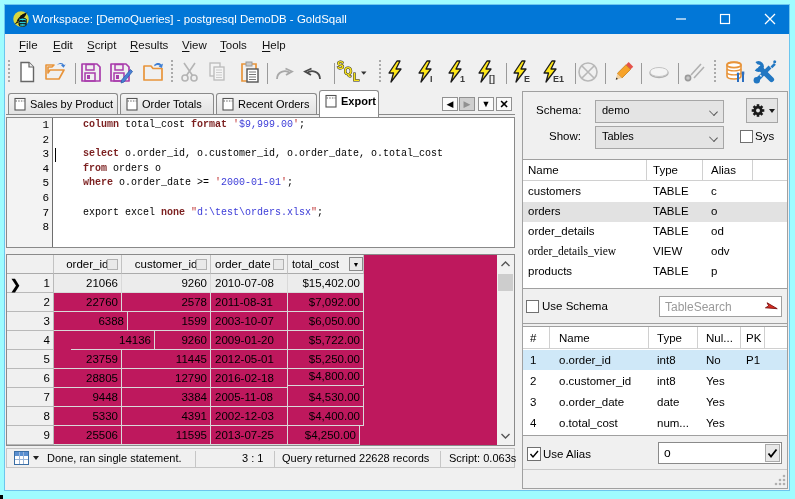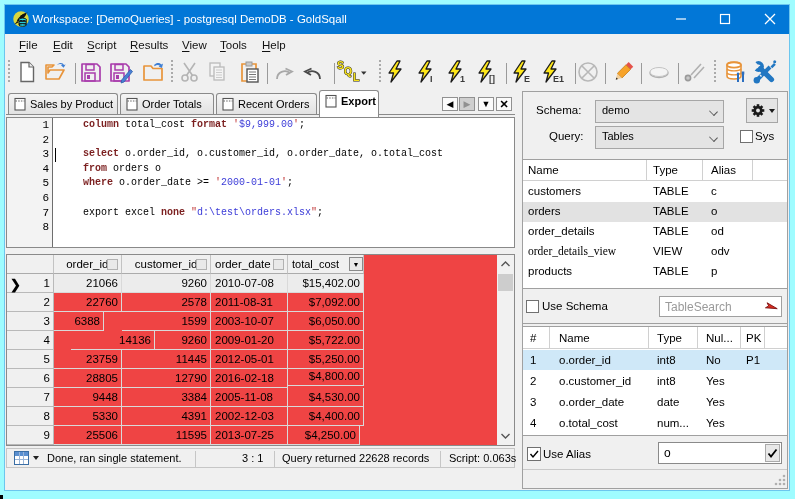--- a/index.html
+++ b/index.html
@@ -34,21 +34,21 @@
   #gutter { left:0; top:0; width:46px; height:129px; background:#f3f3f3; border-right:1px solid #6e6e6e; }
   #lnums { left:0; top:0.5px; width:42px; text-align:right; font-family:"Liberation Mono", monospace;
            font-size:11px; line-height:14.6px; color:#000; white-space:pre; }
   #code { left:48px; top:0.5px; font-family:"Liberation Mono", monospace; font-size:10px;
           line-height:14.6px; color:#000; white-space:pre;margin-left:28px; }
   #code .kw { color:#7b1f1f; font-weight:bold; }
   #code .q { color:#c03535; }
   #code .st { color:#3c3cd8; }
   #caret { left:47.5px; top:30.5px; width:1px; height:14px; background:#000; }
   
-  #grid { left:2px; top:249.5px; width:509px; height:192px; background:#ef4444; border:1px solid #8a8a8a; }
+  #grid { left:2px; top:249.5px; width:509px; height:192px; background:#be185d; border:1px solid #8a8a8a; }
   .gh { position:absolute; top:0; height:19.5px; background:#f0f0f0; border-right:1px solid #c3c3c3;
         border-bottom:1px solid #ababab; font-size:11.5px; }
   .gcell { position:absolute; height:19px; border-right:1px solid #d9d9d9; border-bottom:1px solid #d9d9d9;
            font-size:11.5px; padding-top:3px; white-space:pre; }
   .num { text-align:right; padding-right:3px; }
   .rowh { background:#f0f0f0; border-right:1px solid #b9b9b9; border-bottom:1px solid #b9b9b9; }
   .hchk { position:absolute; top:4px; width:11px; height:11px; background:#e9e9e9; border:1px solid #b2b2b2; }
   #vsb { position:absolute; right:0; top:0; width:17px; height:190px; background:#f1f1f1; }
   
   #statusbar { white-space:pre; left:2px; top:444px; width:509px; height:20px; background:#f0f0f0; border:1px solid #c6c6c6;
@@ -320,21 +320,21 @@
       <div class="gcell num" style="left:47px;top:19.5px;width:68px;background:#ececec;">21066</div>
       <div class="gcell num" style="left:115px;top:19.5px;width:89px;background:#ececec;">9260</div>
       <div class="gcell" style="left:204px;top:19.5px;width:77px;padding-left:4px;background:#ececec;">2010-07-08</div>
       <div class="gcell num" style="left:281px;top:19.5px;width:76px;background:#ececec;">$15,402.00</div>
       <div class="gcell rowh num" style="left:0;top:38.5px;width:47px;">2</div>
       <div class="gcell num" style="left:47px;top:38.5px;width:68px;">22760</div>
       <div class="gcell num" style="left:115px;top:38.5px;width:89px;">2578</div>
       <div class="gcell" style="left:204px;top:38.5px;width:77px;padding-left:4px;">2011-08-31</div>
       <div class="gcell num" style="left:281px;top:38.5px;width:76px;">$7,092.00</div>
       <div class="gcell rowh num" style="left:0;top:57.5px;width:47px;">3</div>
-      <div class="gcell num" style="left:47px;top:57.5px;width:50px;">6388</div>
+      <div class="gcell num" style="left:47px;top:57.5px;width:74px;">6388</div>
       <div class="gcell num" style="left:115px;top:57.5px;width:89px;">1599</div>
       <div class="gcell" style="left:204px;top:57.5px;width:77px;padding-left:4px;">2003-10-07</div>
       <div class="gcell num" style="left:281px;top:57.5px;width:76px;">$6,050.00</div>
       <div class="gcell rowh num" style="left:0;top:76.5px;width:47px;">4</div>
       <div class="gcell num" style="left:64px;top:76.5px;width:84px;padding-left:19px;">14136</div>
       <div class="gcell num" style="left:115px;top:76.5px;width:89px;">9260</div>
       <div class="gcell" style="left:204px;top:76.5px;width:77px;padding-left:4px;">2009-01-20</div>
       <div class="gcell num" style="left:281px;top:76.5px;width:76px;">$5,722.00</div>
       <div class="gcell rowh num" style="left:0;top:95.5px;width:47px;">5</div>
       <div class="gcell num" style="left:47px;top:95.5px;width:68px;">23759</div>
@@ -404,21 +404,21 @@
               <line x1="4.7" y1="11.5" x2="17.3" y2="11.5"></line>
           <line x1="6.6" y1="7.1" x2="15.4" y2="15.9"></line>
               <line x1="6.6" y1="15.9" x2="15.4" y2="7.1"></line>
         </g>
         <circle cx="11" cy="11.5" r="4.2" fill="#1a1a1a"></circle>
             <circle cx="11" cy="11.5" r="1.9" fill="#e4e4e4"></circle>
         <path d="M22 10 l6 0 l-3 4 z"></path>
           </g>
       </svg>
     </div>
-    <div class="plabel" style="left:26px;top:38px;">Query:</div>
+    <div class="plabel" style="left:26px;top:38px;">Show:</div>
     <div class="combo" style="left:72px;top:34px;width:129px;height:23px;">Tables<span class="chev" style="top:7px;"></span></div>
     <div class="cb" style="left:217px;top:38px;"></div>
     <div class="plabel" style="left:232px;top:38px;">Sys</div>
 
     <div class="wbox" style="left:0;top:67px;width:264px;height:130px;"></div>
     <div class="abs" style="left:0;top:110px;width:264px;height:20px;background:#e2e2e2;"></div>
     <div class="abs" style="left:123px;top:68px;width:1px;height:20px;background:#d0d0d0;"></div>
     <div class="abs" style="left:179px;top:68px;width:1px;height:20px;background:#d0d0d0;"></div>
     <div class="abs" style="left:229px;top:68px;width:1px;height:20px;background:#d0d0d0;"></div>
     <div class="abs" style="left:0;top:88px;width:264px;height:1px;background:#d0d0d0;"></div>

